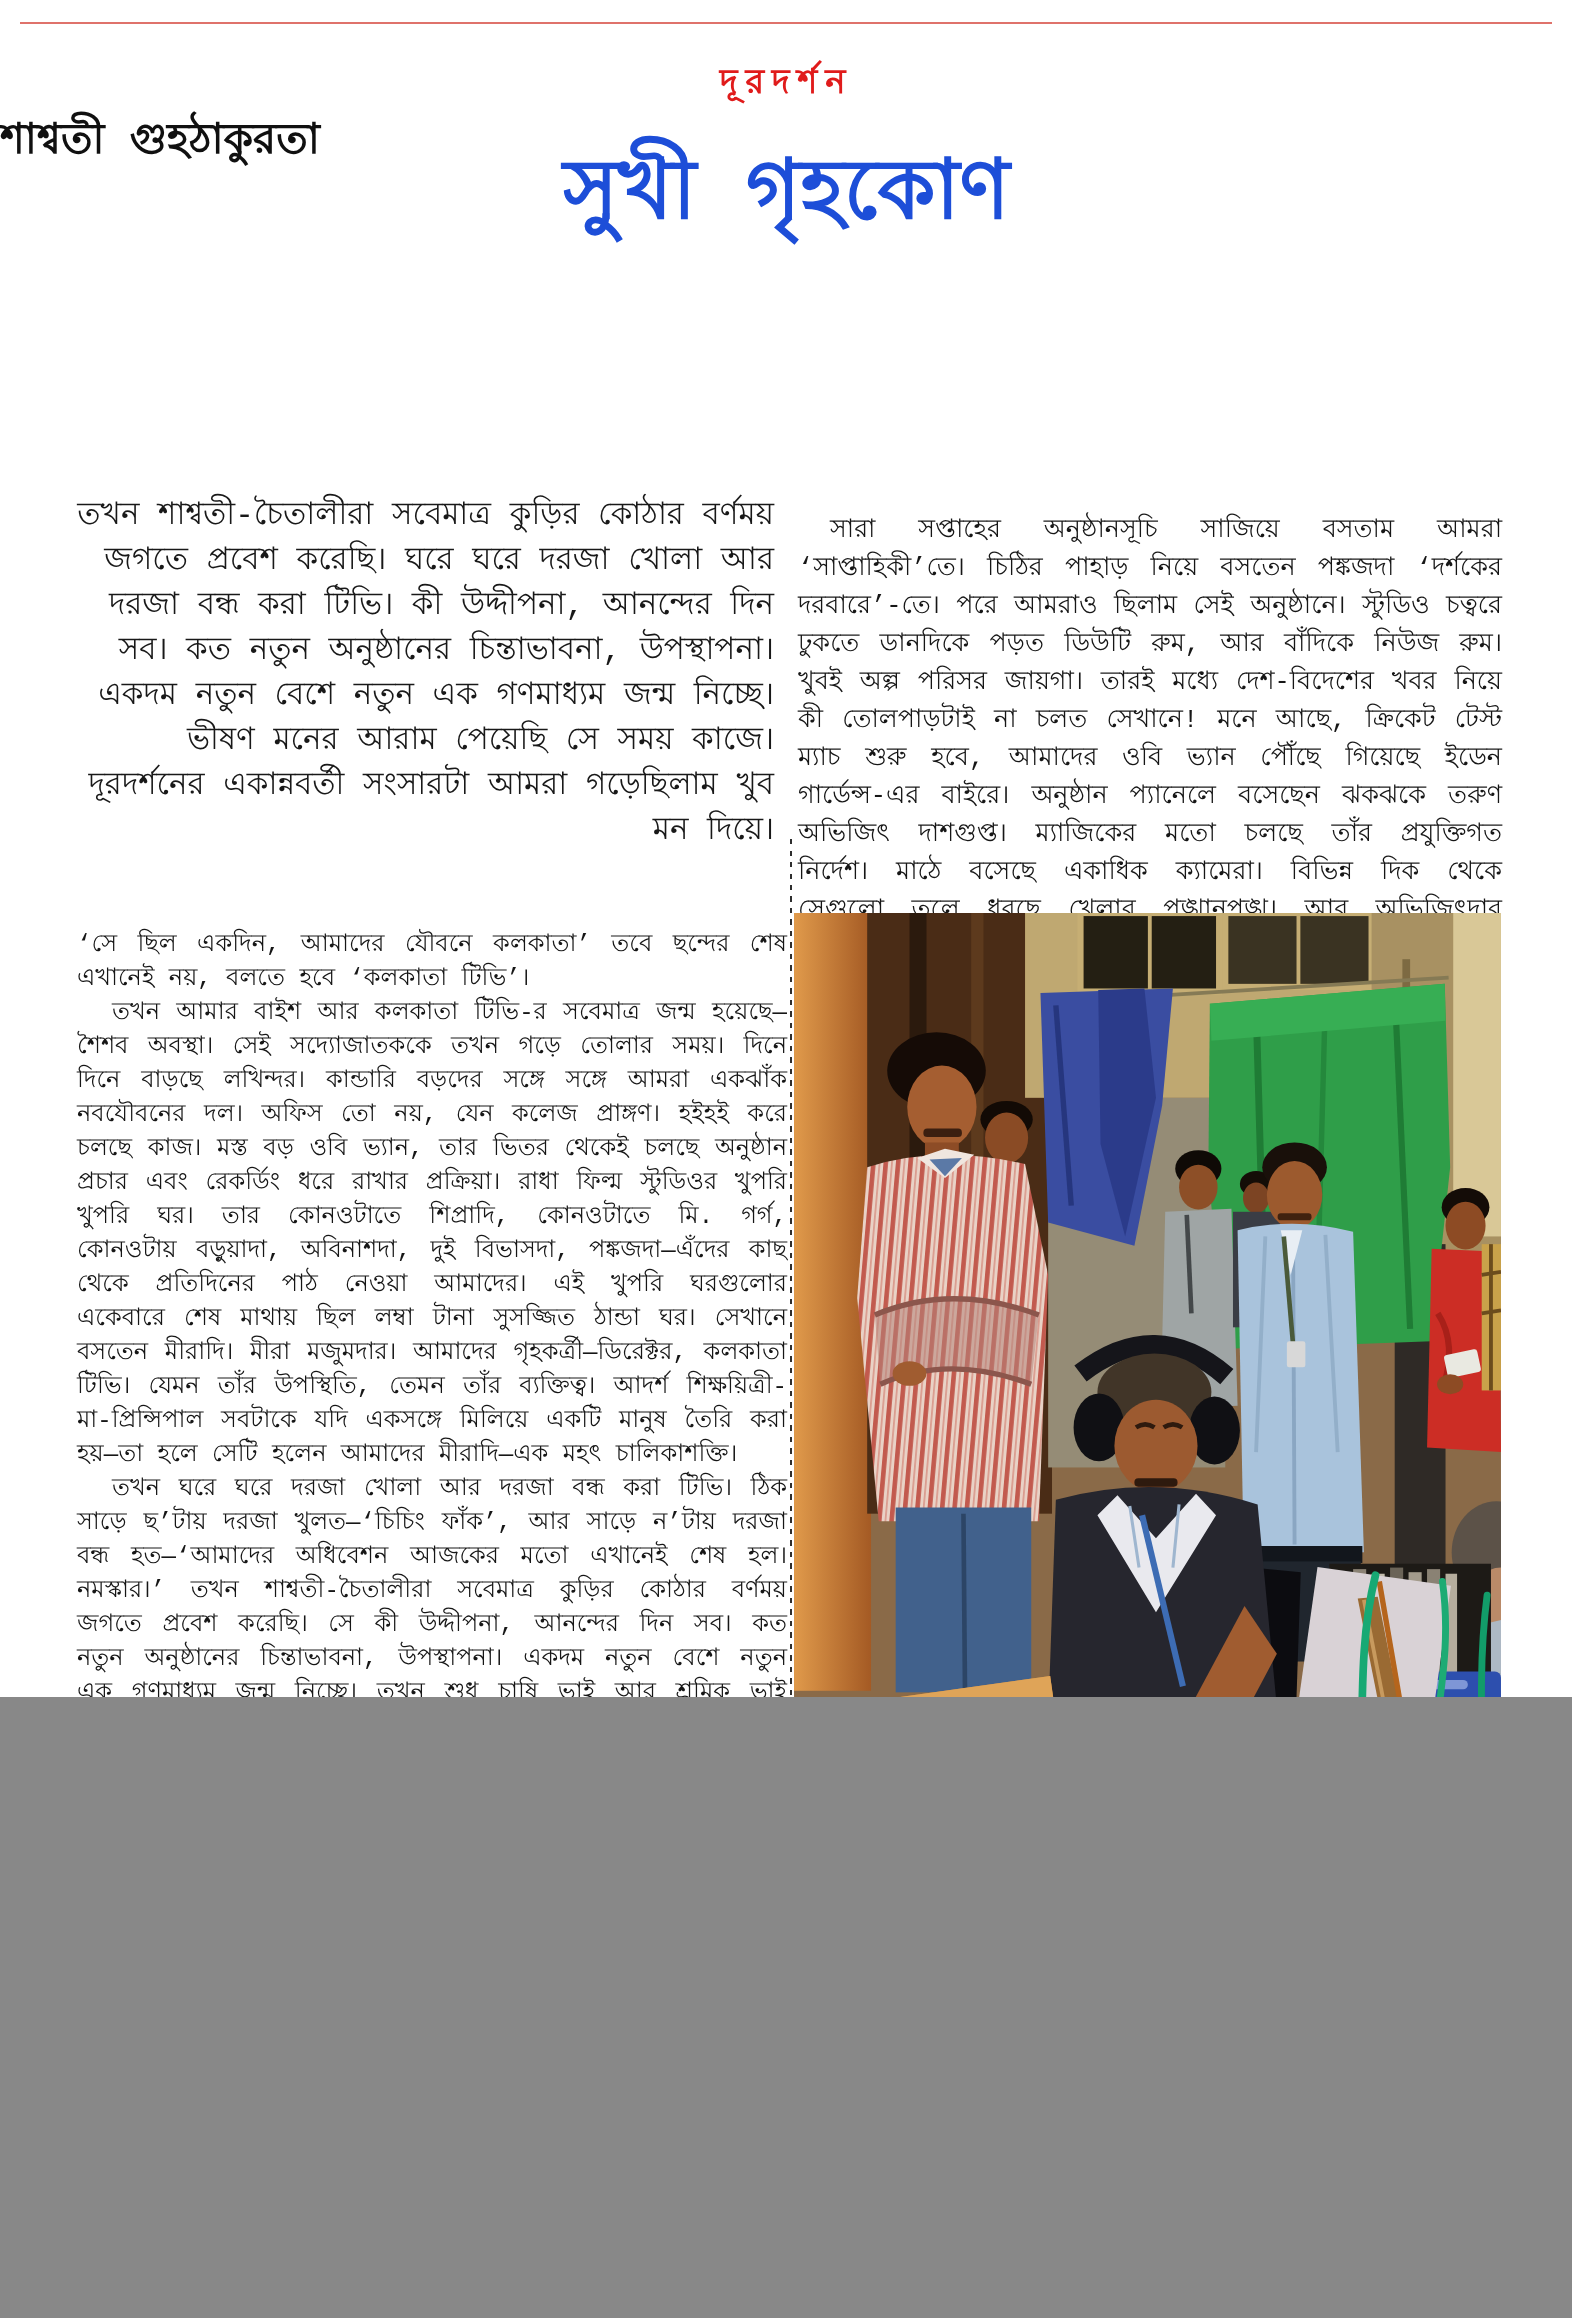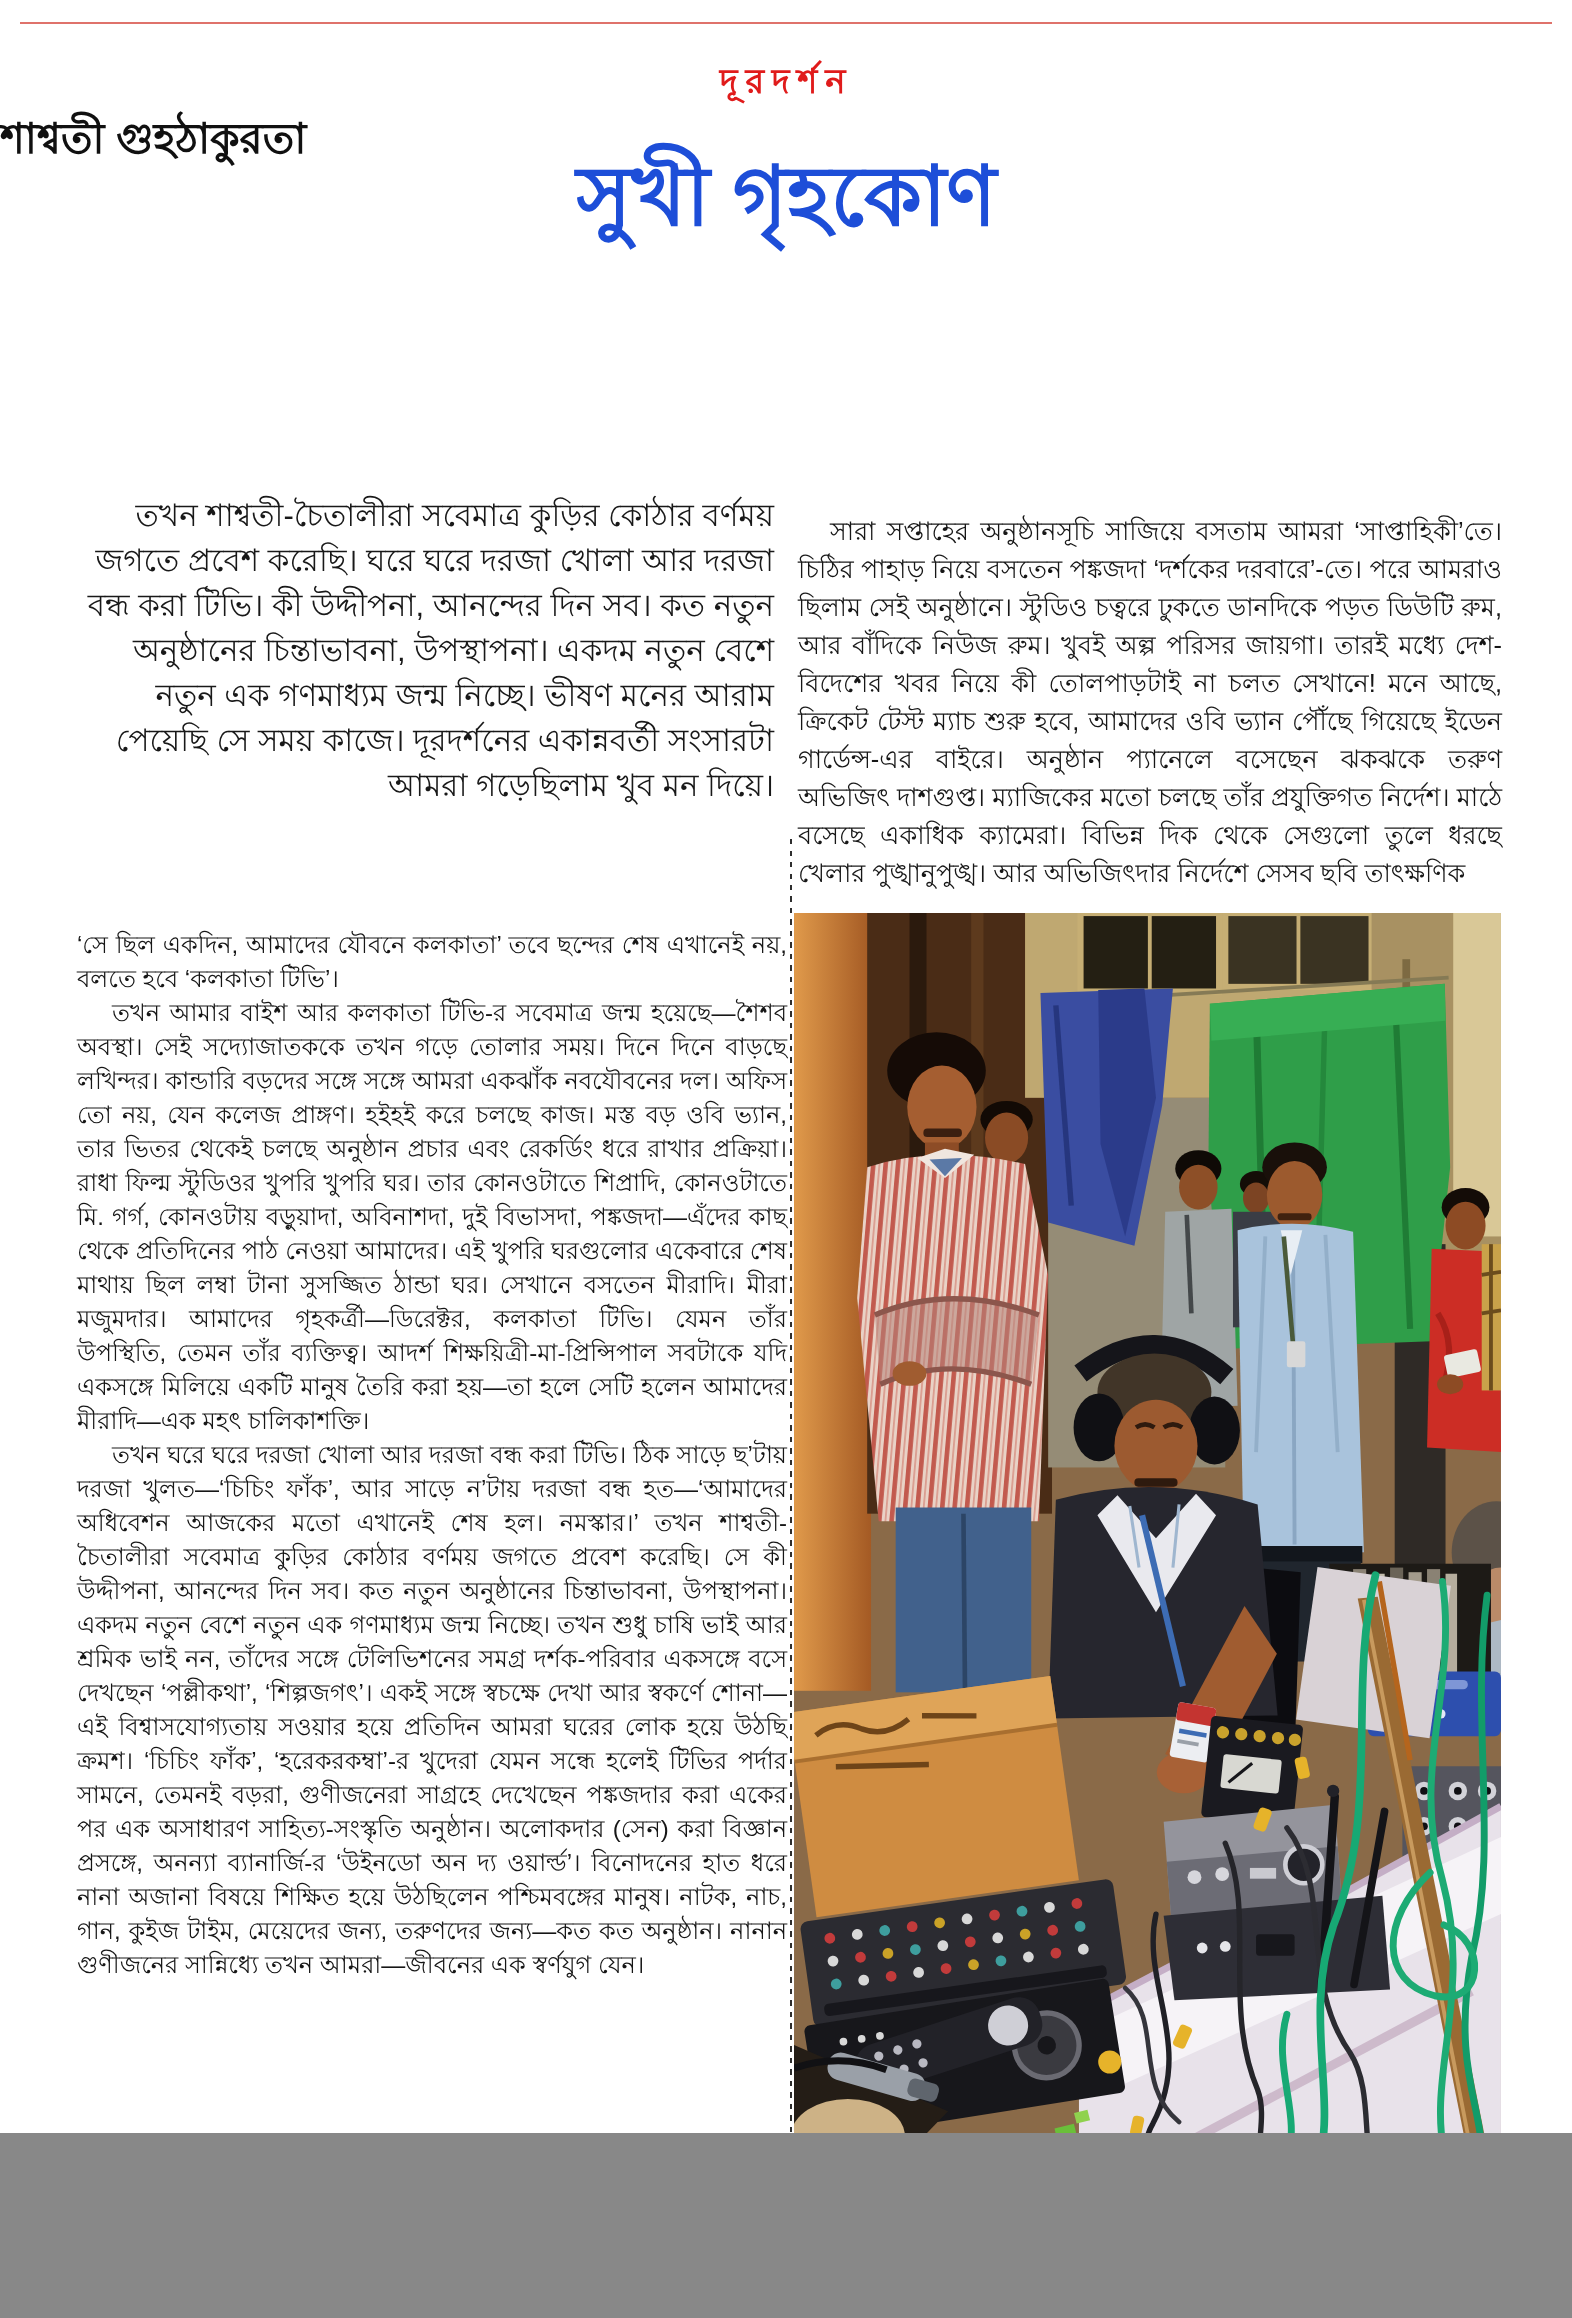--- a/index.html
+++ b/index.html
@@ -1,20 +1,20 @@
 <!DOCTYPE html>
 <html style="font-size:12.3px"><head>
 <meta charset="utf-8">
 <style>
   html,body{margin:0;padding:0;background:#888;}
   .page{
     position:relative;
-    width:1573px;height:2133px;
+    width:1573px;height:1697px;
     background:#ffffff;
-    font-family:Liberation Sans, sans-serif;
+    font-family:Liberation Mono, monospace;
     color:#141414;
     overflow:hidden;
   }
   .top-rule{
     position:absolute;left:20px;top:21.6px;width:1532px;height:2.3px;
     background:#d4433a;opacity:.75;
   }
   .kicker{
     position:absolute;left:0;top:55px;width:100%;
     text-align:center;font-size:34px;font-weight:600;

